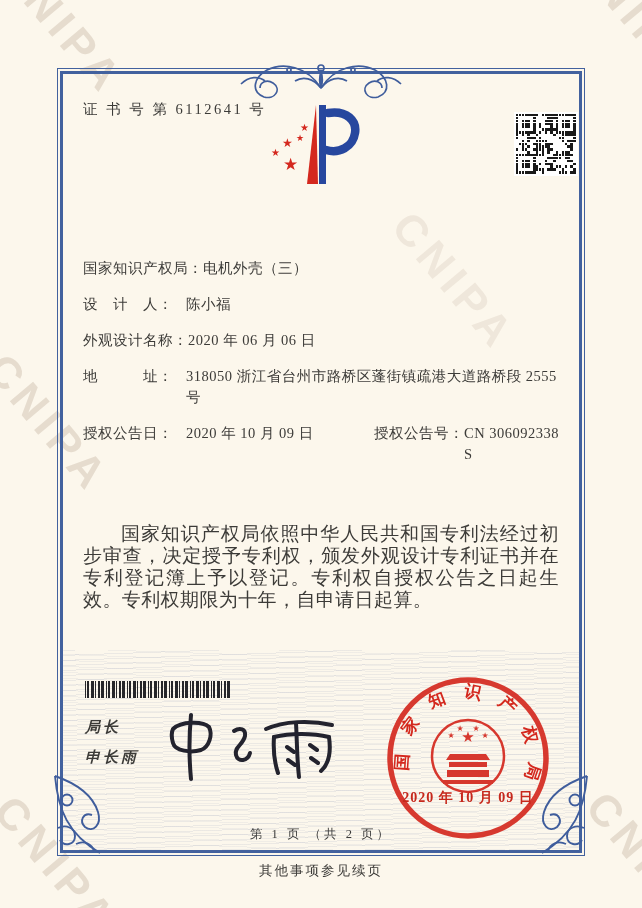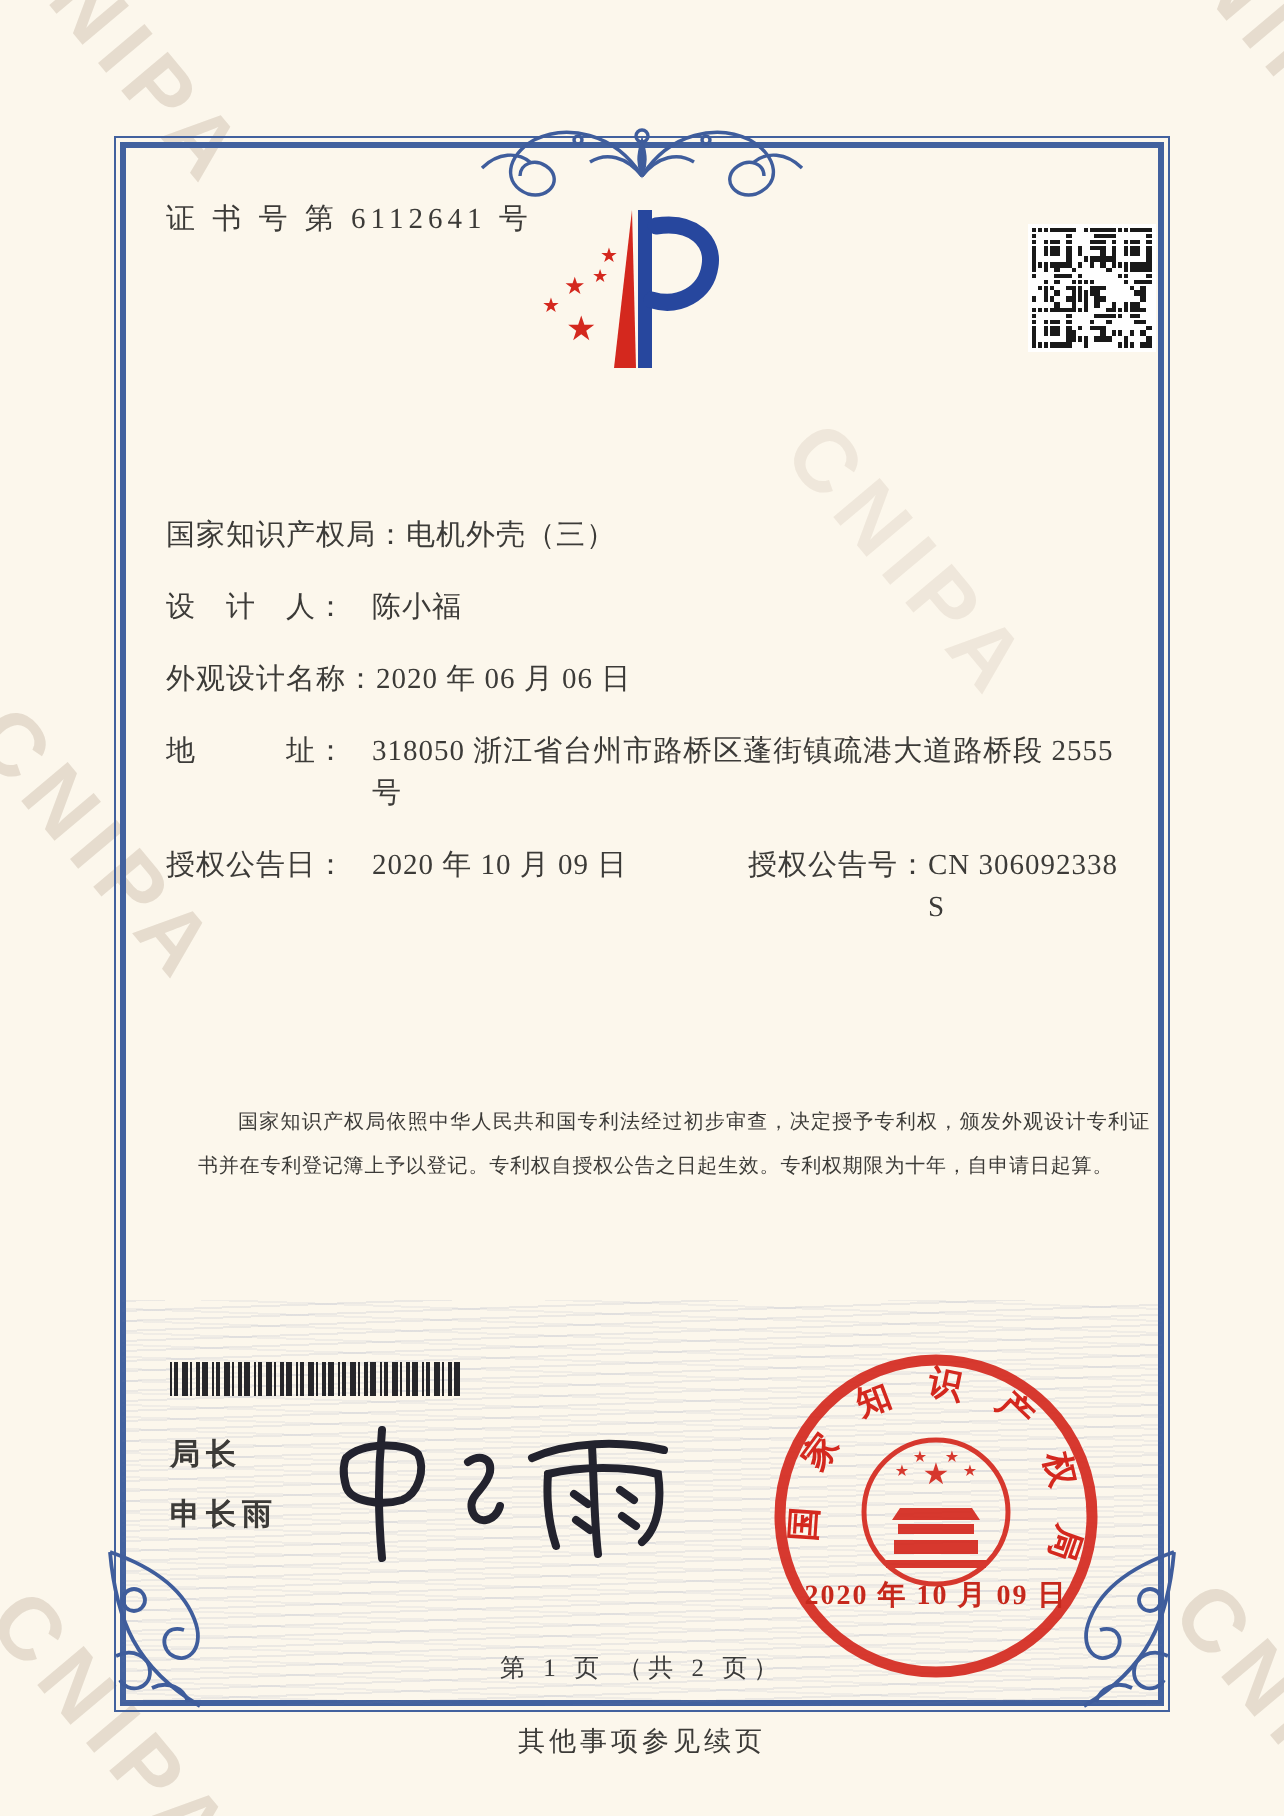--- a/index.html
+++ b/index.html
@@ -48,28 +48,28 @@
     text-align:center; font-size:31px; font-weight:bold; color:#1d1c1a;
     letter-spacing:6px;
   }
   .fields{ position:absolute; left:83px; top:258px; width:478px; font-size:14.5px; }
   .frow{ display:flex; margin-bottom:15px; line-height:21px; align-items:flex-start; }
   .flabel{ flex:0 0 103px; letter-spacing:.5px; white-space:nowrap; }
   .fvalue{ letter-spacing:.5px; max-width:372px; }
   .fvalue.wide{ flex:0 0 156px; }
   .flabel2{ margin-left:32px; white-space:nowrap; letter-spacing:.5px; }
   .paras{
-    position:absolute; left:83px; top:551px; width:476px;
-    font-size:10px; line-height:22px; text-align:justify; letter-spacing:.4px;margin-left:16px;
+    position:absolute; left:83px; top:523px; width:476px;
+    font-size:19px; line-height:22px; text-align:justify; letter-spacing:.4px;
   }
   .paras p{ margin:0; text-indent:2em; }
   .barcode{ position:absolute; left:85px; top:681px; height:17px; font-size:0; }
   .barcode i{ display:inline-block; height:17px; background:#26262a; }
   .director{ position:absolute; left:85px; top:718px; font-size:15px; font-weight:600; letter-spacing:3px; }
-  .director div{ margin-bottom:11px; }
+  .director div{ margin-bottom:11px;font-style:italic; }
   .signature{ position:absolute; left:160px; top:708px; }
   .seal{ position:absolute; left:383px; top:676px; }
   .page-info{
     position:absolute; left:0; top:826px; width:642px; text-align:center;
     font-size:12.5px; letter-spacing:3px; color:#3a3a3a;
   }
   .cont-note{
     position:absolute; left:0; top:862px; width:642px; text-align:center;
     font-size:13.5px; letter-spacing:2px;
   }

